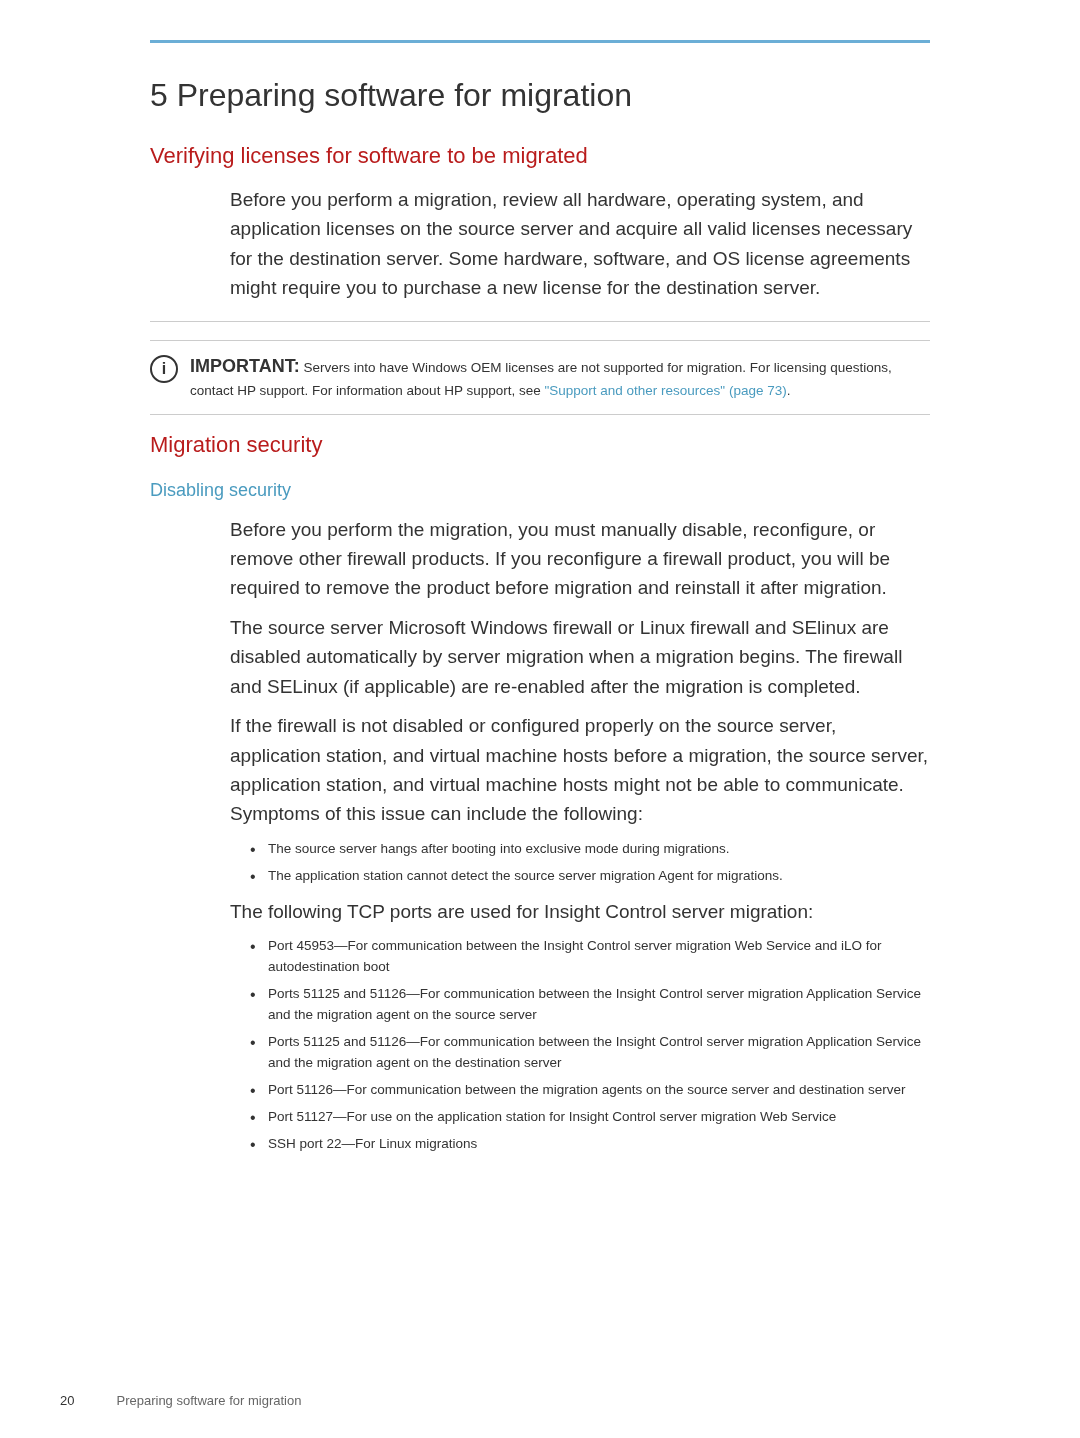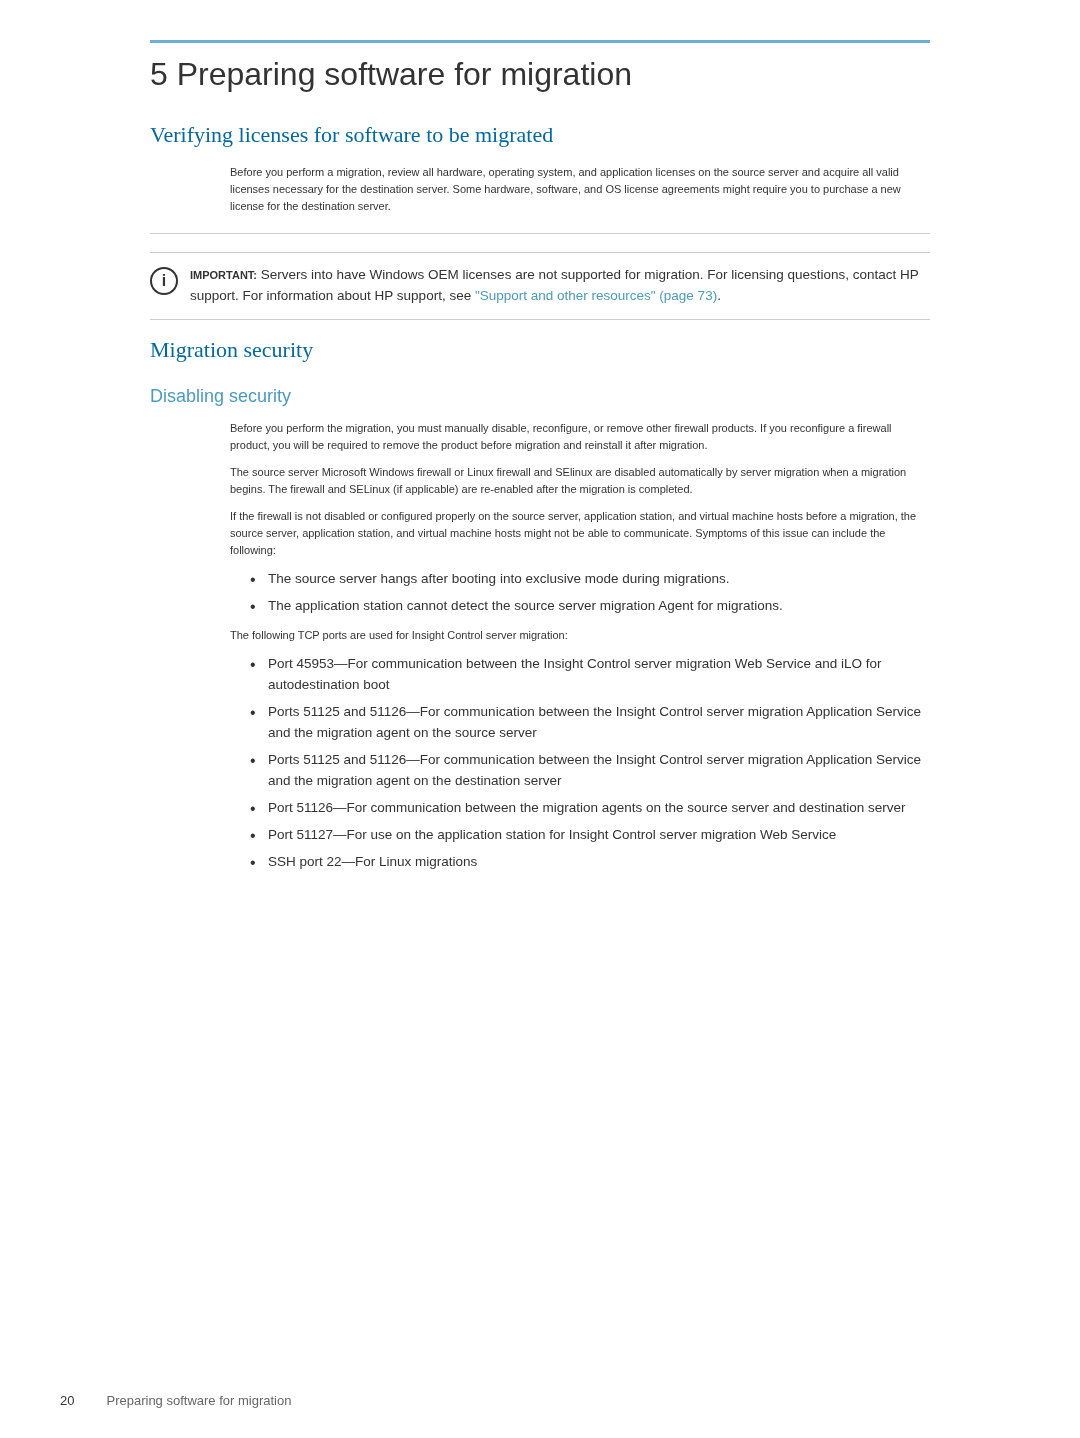--- a/index.html
+++ b/index.html
@@ -21,48 +21,47 @@
       max-width: 900px;
       margin: 0 auto;
       padding: 40px 60px 60px 60px;
     }
 
     .chapter-title {
       font-size: 32px;
       font-weight: normal;
       color: #333;
       border-top: 3px solid #6baed6;
-      padding-top: 12px;
+      padding-top: 33px;
       margin-bottom: 28px;
       line-height: 1.2;
     }
 
     .section-title {
       font-size: 22px;
       font-weight: normal;
-      color: #0369a1;
+      color: #b91c1c;
       margin-bottom: 14px;
       line-height: 1.3;
-      font-family: Liberation Serif, serif;
     }
 
     .subsection-title {
       font-size: 18px;
       font-weight: normal;
       color: #4a9bbf;
       margin-bottom: 12px;
       margin-top: 10px;
       line-height: 1.3;
     }
 
     .body-text {
       margin-left: 80px;
       margin-bottom: 10px;
       line-height: 1.55;
-      font-size: 11px;
+      font-size: 19px;
       color: #333;
     }
 
     .section-divider {
       border: none;
       border-top: 1px solid #ccc;
       margin: 18px 0;
     }
 
     .important-box {
@@ -92,21 +91,21 @@
 
     .important-content {
       font-size: 13.5px;
       line-height: 1.55;
       color: #333;
     }
 
     .important-label {
       font-weight: bold;
       text-transform: uppercase;
-      font-size: 11px;
+      font-size: 18px;
     }
 
     .link-text {
       color: #4a9bbf;
       text-decoration: none;
     }
 
     .bullet-list {
       margin-left: 100px;
       margin-bottom: 10px;
@@ -134,21 +133,21 @@
     .footer {
       position: fixed;
       bottom: 30px;
       left: 0;
       width: 905px;
       padding: 0 60px;
       font-size: 12px;
       color: #666;
       display: flex;
       align-items: flex-start;
-      gap: 32px;
+      gap: 42px;
     }
 
     .footer-page {
       color: #333;
       font-size: 13px;
     }
 
     .footer-text {
       color: #666;
       font-size: 13px;

